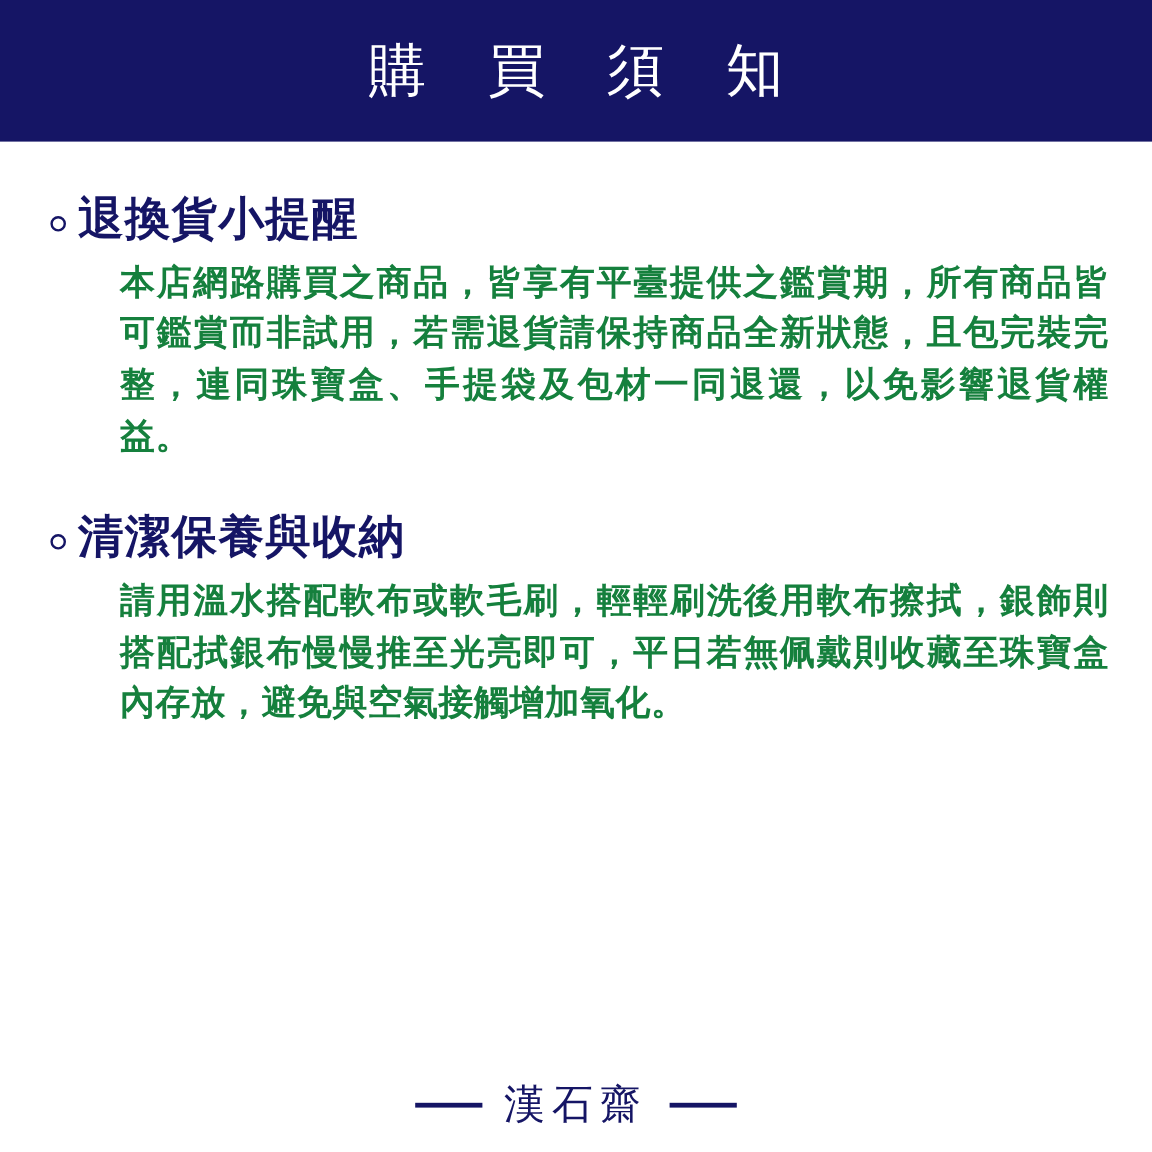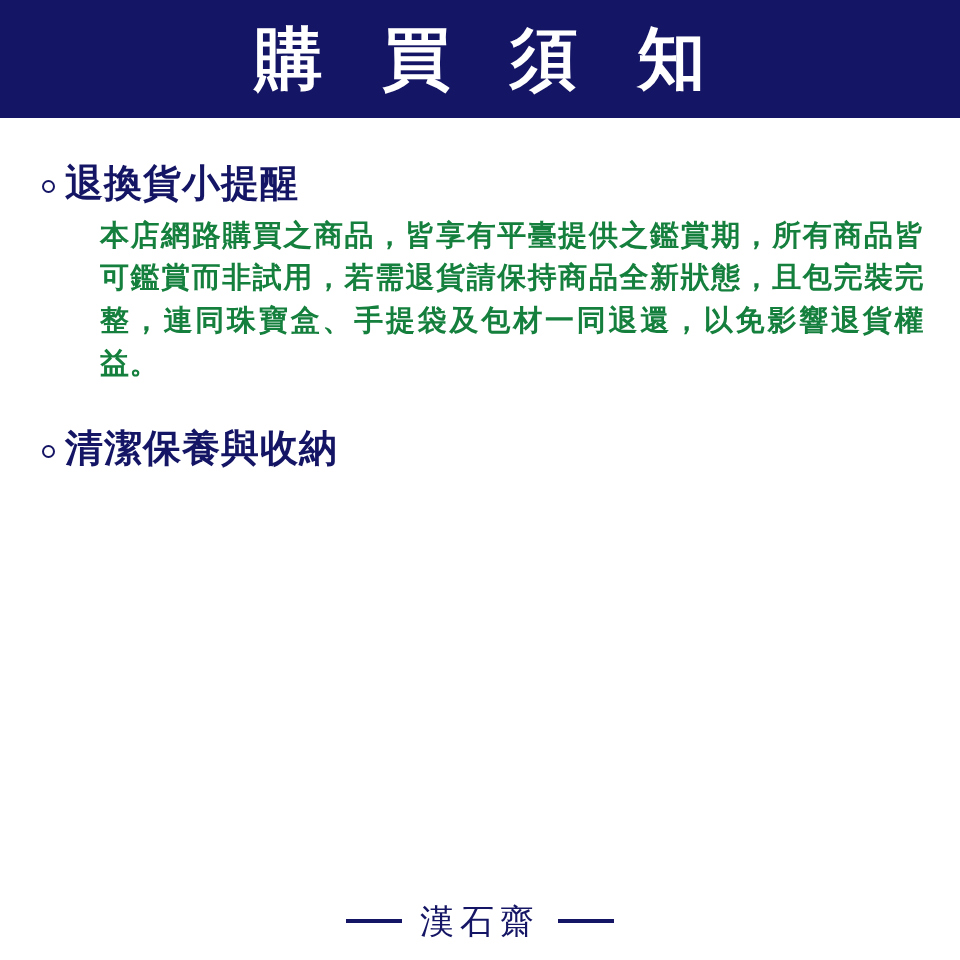--- a/index.html
+++ b/index.html
@@ -26,22 +26,22 @@
   .header-band {
     width: 960px;
     height: 118px;
     background: #151565;
     display: flex;
     align-items: center;
     justify-content: center;
   }
   .header-title {
     color: #ffffff;
-    font-size: 68px;
-    font-weight: bold;
+    font-size: 48px;
+    font-weight: normal;
     letter-spacing: 18px;
     text-indent: 18px;
     line-height: 1;
     white-space: nowrap;
   }
 
   
   .content {
     padding: 38px 28px 0 28px;
     box-sizing: border-box;
@@ -139,20 +139,21 @@
       </div>
       <div class="section-body">本店網路購買之商品，皆享有平臺提供之鑑賞期，所有商品皆可鑑賞而非試用，若需退貨請保持商品全新狀態，且包完裝完整，連同珠寶盒、手提袋及包材一同退還，以免影響退貨權益。</div>
     </div>
 
 
     <div class="section sec-care">
       <div class="section-head">
         <span class="bullet-ring"></span>
         <div class="section-title">清潔保養與收納</div>
       </div>
+      <div class="section-body">請用溫水搭配軟布或軟毛刷，輕輕刷洗後用軟布擦拭，銀飾則搭配拭銀布慢慢推至光亮即可，平日若無佩戴則收藏至珠寶盒內存放，避免與空氣接觸增加氧化。</div>
     </div>
 
   </div>
 
   <div class="footer">
     <span class="rule"></span>
     <span class="brand">漢石齋</span>
     <span class="rule"></span>
   </div>
 

